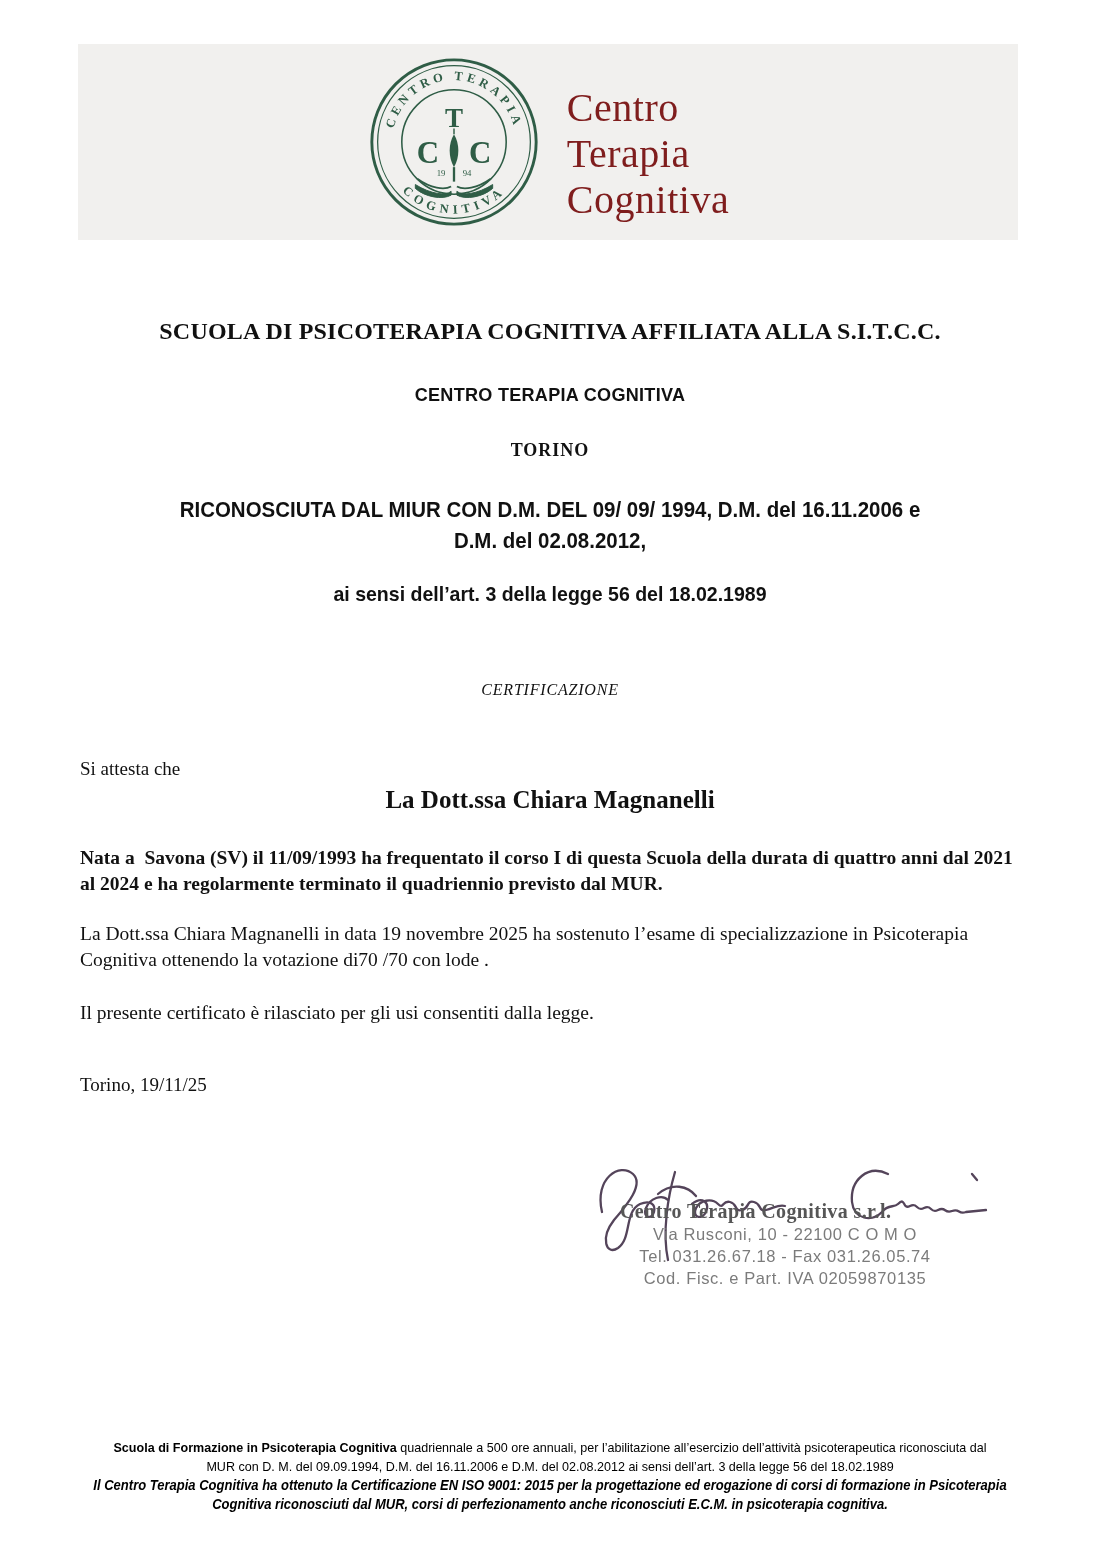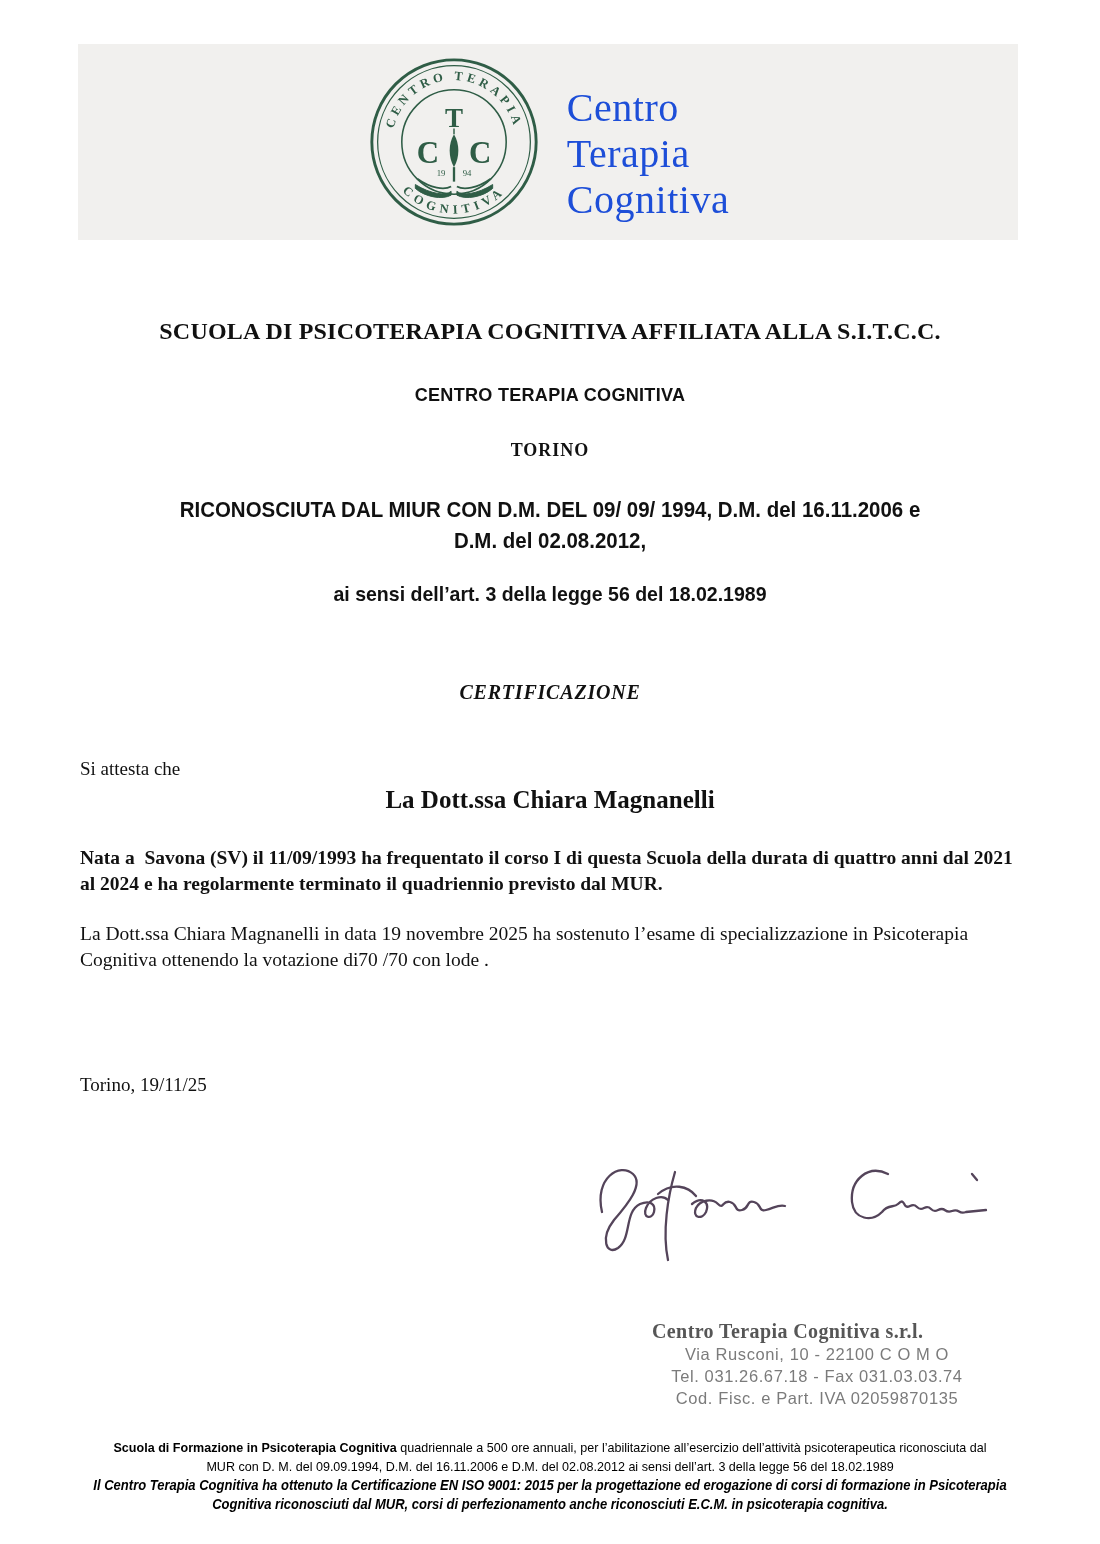--- a/index.html
+++ b/index.html
@@ -1,41 +1,41 @@
 <!DOCTYPE html>
 <html><head>
 <meta charset="utf-8">
 <style>
   html,body{margin:0;padding:0;background:#ffffff;}
   #page{position:relative;width:1100px;height:1544px;background:#ffffff;overflow:hidden;
         font-family:"Liberation Serif", serif;color:#111;}
   .band{position:absolute;left:78px;top:44px;width:940px;height:196px;background:#f1f0ee;
         display:flex;align-items:center;justify-content:center;gap:26px;}
   .wordmark{font-family:"Liberation Serif", serif;font-size:40px;line-height:46px;
-            color:#1d4ed8;letter-spacing:0.5px;margin-top:24px;}
+            color:#7f1d1d;letter-spacing:0.5px;margin-top:24px;}
   .center{position:absolute;left:0;width:1100px;text-align:center;}
   .t-affiliation{top:318px;font-size:24px;font-weight:bold;letter-spacing:0.2px;}
   .t-school{top:384px;font-family:"Liberation Sans", sans-serif;font-size:19px;font-weight:bold;
             transform:scaleX(0.95);letter-spacing:0.3px;}
   .t-city{top:432px;font-size:18px;font-weight:bold;letter-spacing:1px;margin-top:8px;}
   .t-recognition{top:494px;font-family:"Liberation Sans", sans-serif;font-size:22px;font-weight:bold;
                  line-height:31px;transform:scaleX(0.93);}
   .t-law{top:582px;font-family:"Liberation Sans", sans-serif;font-size:21px;font-weight:bold;
          transform:scaleX(0.93);}
-  .t-cert{top:681px;font-size:20px;font-weight:bold;font-style:italic;letter-spacing:0.8px;}
+  .t-cert{top:681px;font-size:16px;font-weight:normal;font-style:italic;letter-spacing:0.8px;}
   .attest{position:absolute;left:80px;top:758px;font-size:19px;}
   .name{top:786px;font-size:25px;font-weight:bold;}
   .para{position:absolute;left:80px;width:935px;font-size:19.5px;line-height:25.5px;
         white-space:pre-wrap;}
   .para1{top:845px;font-weight:bold;}
   .para2{top:921px;}
   .para3{top:1000px;}
   .place-date{position:absolute;left:80px;top:1074px;font-size:19px;text-align:right;}
   .sig{position:absolute;left:588px;top:1160px;}
-  .stamp{position:absolute;left:620px;top:1320px;width:330px;margin-left:32px;}
+  .stamp{position:absolute;left:620px;top:1200px;width:330px;}
   .stamp-l1{font-family:"Liberation Serif", serif;font-weight:bold;font-size:20px;color:#565656;
             letter-spacing:0.4px;}
   .stamp-l{font-family:"Liberation Sans", sans-serif;font-size:16.5px;color:#7b7b7b;
            line-height:22px;letter-spacing:0.6px;text-align:center;}
   .footer{position:absolute;left:0;top:1438px;width:1100px;text-align:center;
           font-family:"Liberation Sans", sans-serif;line-height:19px;color:#000000;}
   .footer-line{transform:scaleX(0.93);font-size:13.5px;}
   .footer-line b{font-weight:bold;}
   .footer-iso{transform:scaleX(0.93);font-size:14px;font-weight:bold;font-style:italic;}
 </style>
@@ -90,20 +90,21 @@
     <div>RICONOSCIUTA DAL MIUR CON D.M. DEL 09/ 09/ 1994, D.M. del 16.11.2006 e</div>
     <div>D.M. del 02.08.2012,</div>
   </div>
   <div class="center t-law">ai sensi dell’art. 3 della legge 56 del 18.02.1989</div>
   <div class="center t-cert">CERTIFICAZIONE</div>
 
   <div class="attest">Si attesta che</div>
   <div class="center name">La Dott.ssa Chiara Magnanelli</div>
   <div class="para para1">Nata a  Savona (SV) il 11/09/1993 ha frequentato il corso I di questa Scuola della durata di quattro anni dal 2021 al 2024 e ha regolarmente terminato il quadriennio previsto dal MUR.</div>
   <div class="para para2">La Dott.ssa Chiara Magnanelli in data 19 novembre 2025 ha sostenuto l’esame di specializzazione in Psicoterapia Cognitiva ottenendo la votazione di70 /70 con lode .</div>
+  <div class="para para3">Il presente certificato è rilasciato per gli usi consentiti dalla legge.</div>
   <div class="place-date">Torino, 19/11/25</div>
 
   <svg class="sig" width="410" height="112" viewBox="0 0 410 112">
     <g fill="none" stroke="#54445a" stroke-width="2.3" stroke-linecap="round">
       <path d="M 14 52 C 6 18, 32 2, 45 14 C 56 24, 40 44, 26 60 C 12 78, 18 96, 30 88
                C 44 78, 36 52, 52 44 C 62 40, 68 44, 66 52 C 64 60, 54 58, 58 48
                C 62 38, 74 34, 80 40"></path>
       <path d="M 87 12 C 80 36, 74 72, 80 100"></path>
       <path d="M 70 34 C 84 22, 100 26, 108 36"></path>
       <path d="M 104 44 C 114 36, 122 42, 118 52 C 114 60, 104 58, 108 48
@@ -113,21 +114,21 @@
                C 300 44, 306 48, 310 44 C 318 36, 314 50, 322 46 C 330 42, 328 52, 336 48
                C 344 44, 342 54, 350 50 C 358 46, 356 54, 364 51 C 372 48, 370 55, 378 52
                L 398 50"></path>
       <path d="M 384 14 L 389 20"></path>
     </g>
   </svg>
 
   <div class="stamp">
     <div class="stamp-l1">Centro Terapia Cognitiva s.r.l.</div>
     <div class="stamp-l">Via Rusconi, 10  -  22100  C O M O</div>
-    <div class="stamp-l">Tel. 031.26.67.18 - Fax 031.03.03.74</div>
+    <div class="stamp-l">Tel. 031.26.67.18 - Fax 031.26.05.74</div>
     <div class="stamp-l">Cod. Fisc. e Part.  IVA 02059870135</div>
   </div>
 
   <div class="footer">
     <div class="footer-line"><b>Scuola di Formazione in Psicoterapia Cognitiva</b><span> quadriennale a 500 ore annuali, per l’abilitazione all’esercizio dell’attività psicoterapeutica riconosciuta dal</span></div>
     <div class="footer-line">MUR con D. M. del 09.09.1994, D.M. del 16.11.2006 e D.M. del 02.08.2012 ai sensi dell’art. 3 della legge 56 del 18.02.1989</div>
     <div class="footer-iso">Il Centro Terapia Cognitiva ha ottenuto la Certificazione EN ISO 9001: 2015 per la progettazione ed erogazione di corsi di formazione in Psicoterapia</div>
     <div class="footer-iso">Cognitiva riconosciuti dal MUR, corsi di perfezionamento anche riconosciuti E.C.M. in psicoterapia cognitiva.</div>
   </div>
 

